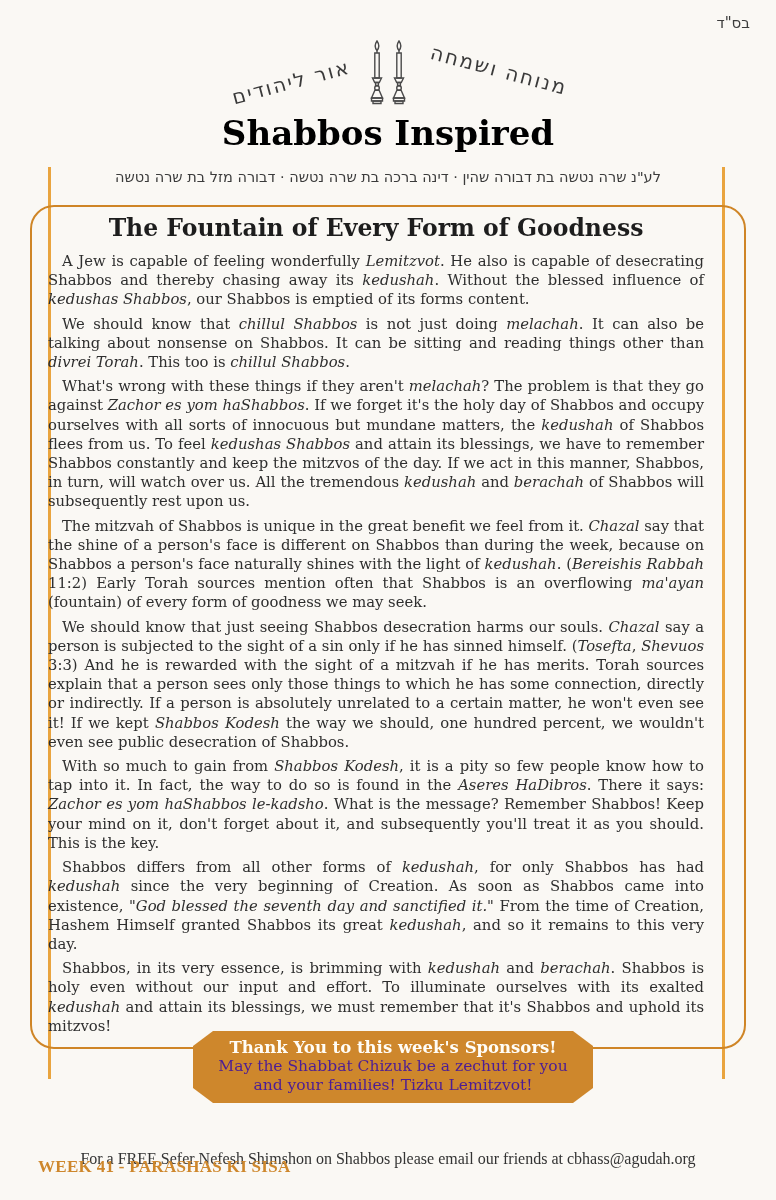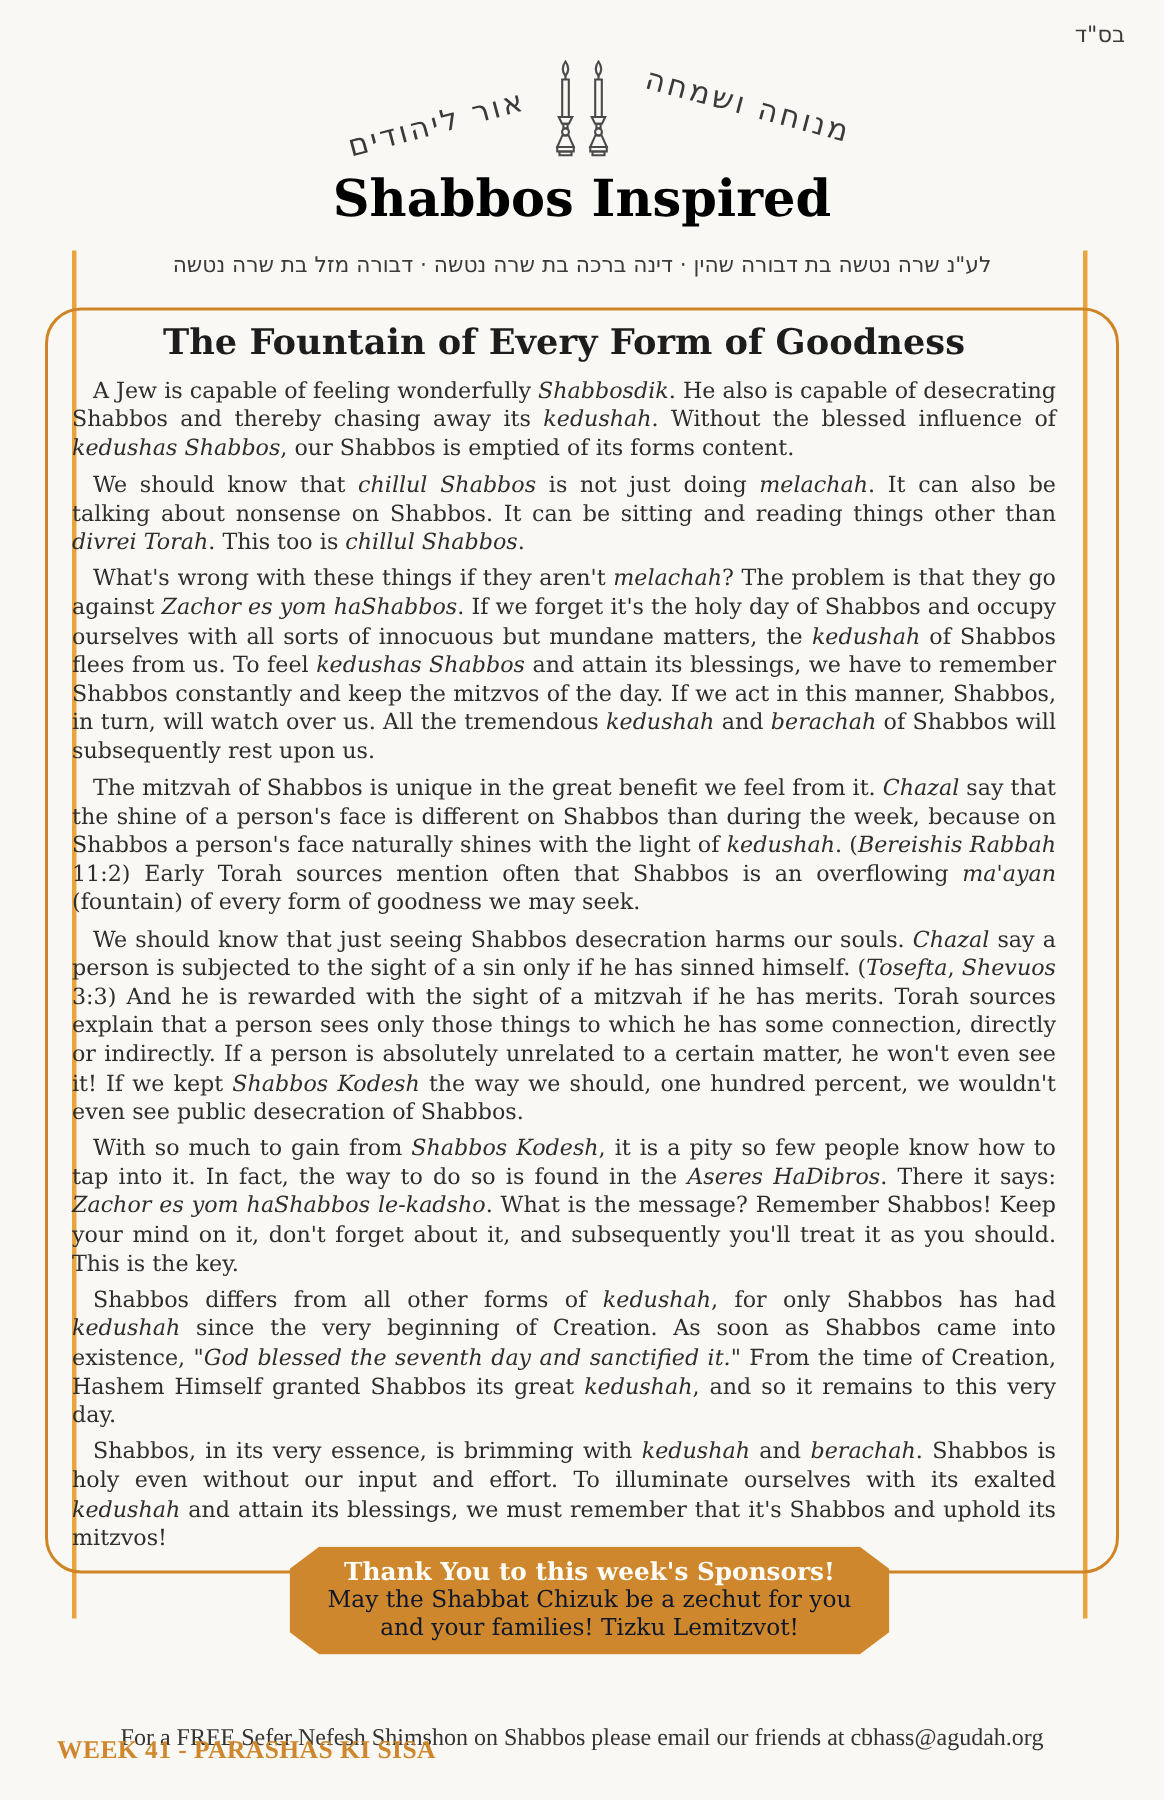--- a/index.html
+++ b/index.html
@@ -69,21 +69,21 @@
   .ribbon{
     position:absolute;left:193px;top:1031px;width:400px;height:92px;
     background:#CE872C;
     clip-path:polygon(20px 0, 380px 0, 400px 15px, 400px 57px, 380px 72px, 20px 72px, 0 57px, 0 15px);
     text-align:center;color:#FDF4E3;
     font-family:"DejaVu Serif", serif;
     z-index:3;
     padding-top:7px;box-sizing:border-box;
   }
   .ribbon .rib-heading{font-weight:bold;font-size:16.5px;color:#FFFDF7;line-height:19px;}
-  .ribbon .rib-line{font-size:15.5px;line-height:19px;color:#0f172a;}
+  .ribbon .rib-line{font-size:15.5px;line-height:19px;color:#4c1d95;}
   
   .adapted{
     position:absolute;top:1106px;left:0;width:100%;text-align:center;
     font-family:"Liberation Serif", serif;
     font-weight:bold;font-size:17px;color:#262626;
   }
   .free-offer{
     position:absolute;top:1128px;left:0;width:100%;text-align:center;
     font-family:Liberation Serif, serif;
     font-size:16px;color:#333;margin-top:22px;
@@ -138,21 +138,21 @@
   <div class="brand">Shabbos Inspired</div>
   <div class="dedication">לע"נ שרה נטשה בת דבורה שהין · דינה ברכה בת שרה נטשה · דבורה מזל בת שרה נטשה</div>
 
   <div class="vline vline-left"></div>
   <div class="vline vline-right"></div>
   <div class="content-box"></div>
 
   <div class="article">
     <div class="article-title">The Fountain of Every Form of Goodness</div>
     <div>
-        <p><span>A Jew is capable of feeling wonderfully </span><i>Shabbosdik</i><span>. He also is capable of desecrating Shabbos and thereby chasing away its </span><i>kedushah</i><span>. Without the blessed influence of </span><i>kedushas Shabbos</i><span>, our Shabbos is emptied of its forms content.</span></p>
+        <p><span>A Jew is capable of feeling wonderfully </span><i>Lemitzvot</i><span>. He also is capable of desecrating Shabbos and thereby chasing away its </span><i>kedushah</i><span>. Without the blessed influence of </span><i>kedushas Shabbos</i><span>, our Shabbos is emptied of its forms content.</span></p>
         <p><span>We should know that </span><i>chillul Shabbos</i><span> is not just doing </span><i>melachah</i><span>. It can also be talking about nonsense on Shabbos. It can be sitting and reading things other than </span><i>divrei Torah</i><span>. This too is </span><i>chillul Shabbos</i><span>.</span></p>
         <p><span>What's wrong with these things if they aren't </span><i>melachah</i><span>? The problem is that they go against </span><i>Zachor es yom haShabbos</i><span>. If we forget it's the holy day of Shabbos and occupy ourselves with all sorts of innocuous but mundane matters, the </span><i>kedushah</i><span> of Shabbos flees from us. To feel </span><i>kedushas Shabbos</i><span> and attain its blessings, we have to remember Shabbos constantly and keep the mitzvos of the day. If we act in this manner, Shabbos, in turn, will watch over us. All the tremendous </span><i>kedushah</i><span> and </span><i>berachah</i><span> of Shabbos will subsequently rest upon us.</span></p>
         <p><span>The mitzvah of Shabbos is unique in the great benefit we feel from it. </span><i>Chazal</i><span> say that the shine of a person's face is different on Shabbos than during the week, because on Shabbos a person's face naturally shines with the light of </span><i>kedushah</i><span>. (</span><i>Bereishis Rabbah</i><span> 11:2) Early Torah sources mention often that Shabbos is an overflowing </span><i>ma'ayan</i><span> (fountain) of every form of goodness we may seek.</span></p>
         <p><span>We should know that just seeing Shabbos desecration harms our souls. </span><i>Chazal</i><span> say a person is subjected to the sight of a sin only if he has sinned himself. (</span><i>Tosefta</i><span>, </span><i>Shevuos</i><span> 3:3) And he is rewarded with the sight of a mitzvah if he has merits. Torah sources explain that a person sees only those things to which he has some connection, directly or indirectly. If a person is absolutely unrelated to a certain matter, he won't even see it! If we kept </span><i>Shabbos Kodesh</i><span> the way we should, one hundred percent, we wouldn't even see public desecration of Shabbos.</span></p>
         <p><span>With so much to gain from </span><i>Shabbos Kodesh</i><span>, it is a pity so few people know how to tap into it. In fact, the way to do so is found in the </span><i>Aseres HaDibros</i><span>. There it says: </span><i>Zachor es yom haShabbos le-kadsho</i><span>. What is the message? Remember Shabbos! Keep your mind on it, don't forget about it, and subsequently you'll treat it as you should. This is the key.</span></p>
         <p><span>Shabbos differs from all other forms of </span><i>kedushah</i><span>, for only Shabbos has had </span><i>kedushah</i><span> since the very beginning of Creation. As soon as Shabbos came into existence, "</span><i>God blessed the seventh day and sanctified it.</i><span>" From the time of Creation, Hashem Himself granted Shabbos its great </span><i>kedushah</i><span>, and so it remains to this very day.</span></p>
         <p><span>Shabbos, in its very essence, is brimming with </span><i>kedushah</i><span> and </span><i>berachah</i><span>. Shabbos is holy even without our input and effort. To illuminate ourselves with its exalted </span><i>kedushah</i><span> and attain its blessings, we must remember that it's Shabbos and uphold its mitzvos!</span></p>
       </div>
   </div>
 

